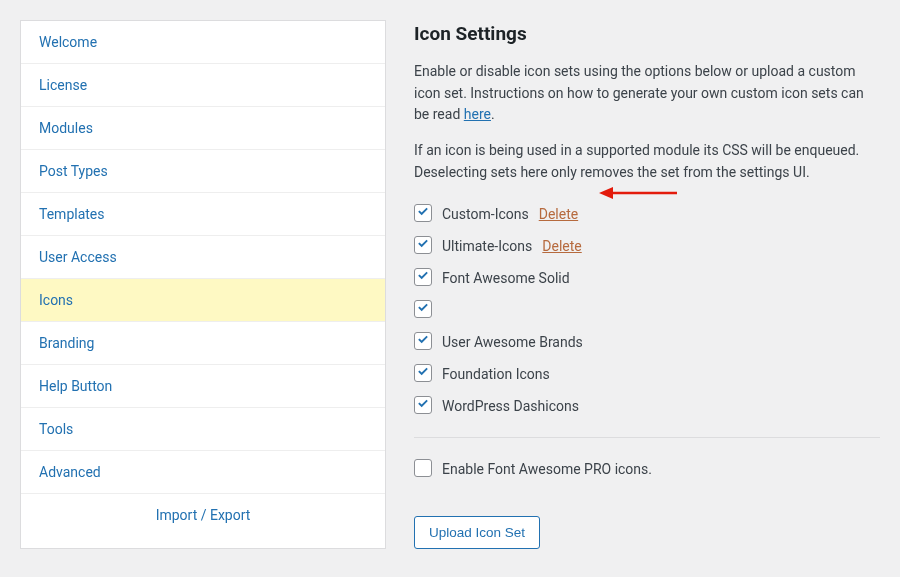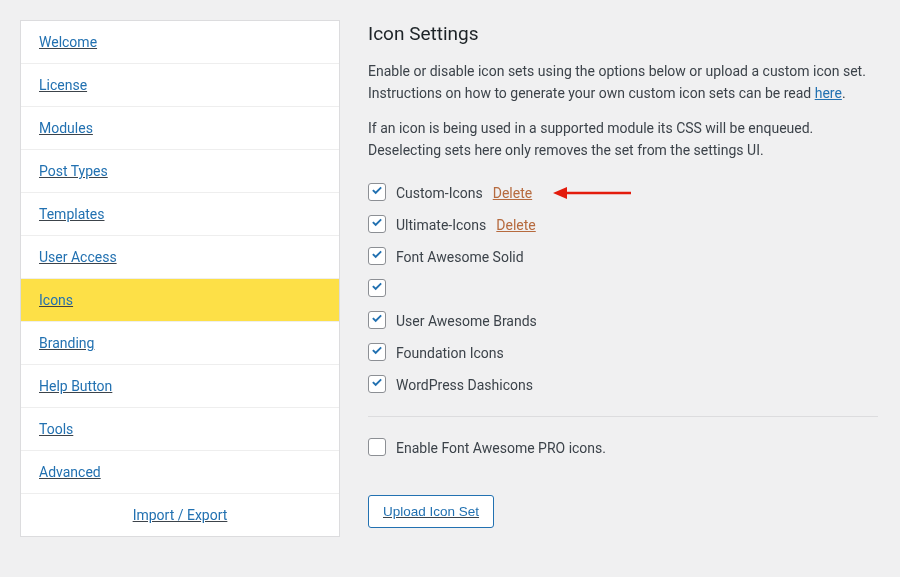--- a/index.html
+++ b/index.html
@@ -11,47 +11,46 @@
       font-size: 14px;
       color: #3c434a;
       overflow: hidden;
     }
     .wrap {
       display: flex;
       padding: 20px 20px 20px 20px;
       gap: 28px;
     }
     .sidebar {
-      width: 320px;
+      width: 366px;
       background: #fff;
       border: 1px solid #dcdcde;
       flex-shrink: 0;
-      text-decoration: underline;
     }
     .sidebar-item {
       display: block;
       padding: 13px 18px;
       border-bottom: 1px solid #eee;
       color: #2271b1;
       cursor: pointer;
       font-size: 14px;
     }
     .sidebar-item:last-child { border-bottom: none; text-align: center; }
     .sidebar-item.active {
-      background: #fde047;
+      background: #fef9c3;
       color: #2271b1;
     }
     .content {
       flex: 1;
       padding-top: 2px;
       position: relative;
     }
     .page-title {
       font-size: 19px;
-      font-weight: 400;
+      font-weight: 700;
       color: #1d2327;
       margin-bottom: 16px;
     }
     .desc {
       color: #3c434a;
       line-height: 1.55;
       margin-bottom: 14px;
       font-size: 14px;
       max-width: 520px;
     }
@@ -94,21 +93,20 @@
     hr.sep {
       border: none;
       border-top: 1px solid #dcdcde;
       margin: 16px 0 14px 0;
       max-width: 510px;
     }
     .buttons {
       margin-top: 32px;
       display: flex;
       gap: 24px;
-      text-decoration: underline;
     }
     .btn {
       padding: 8px 14px;
       border-radius: 3px;
       font-size: 13.5px;
       cursor: pointer;
       border: 1px solid;
     }
     .btn-secondary {
       background: #f6f7f7;

